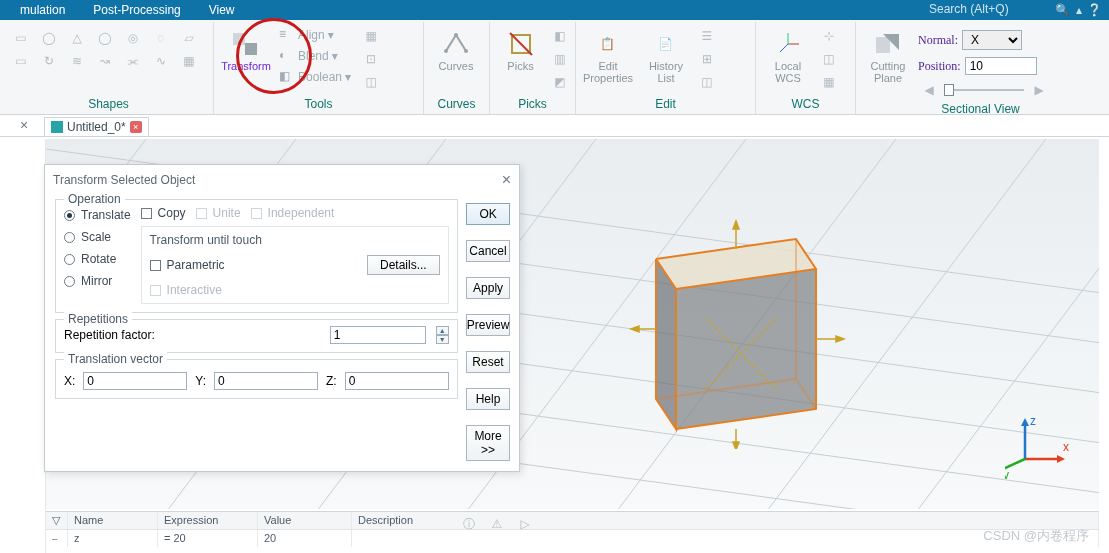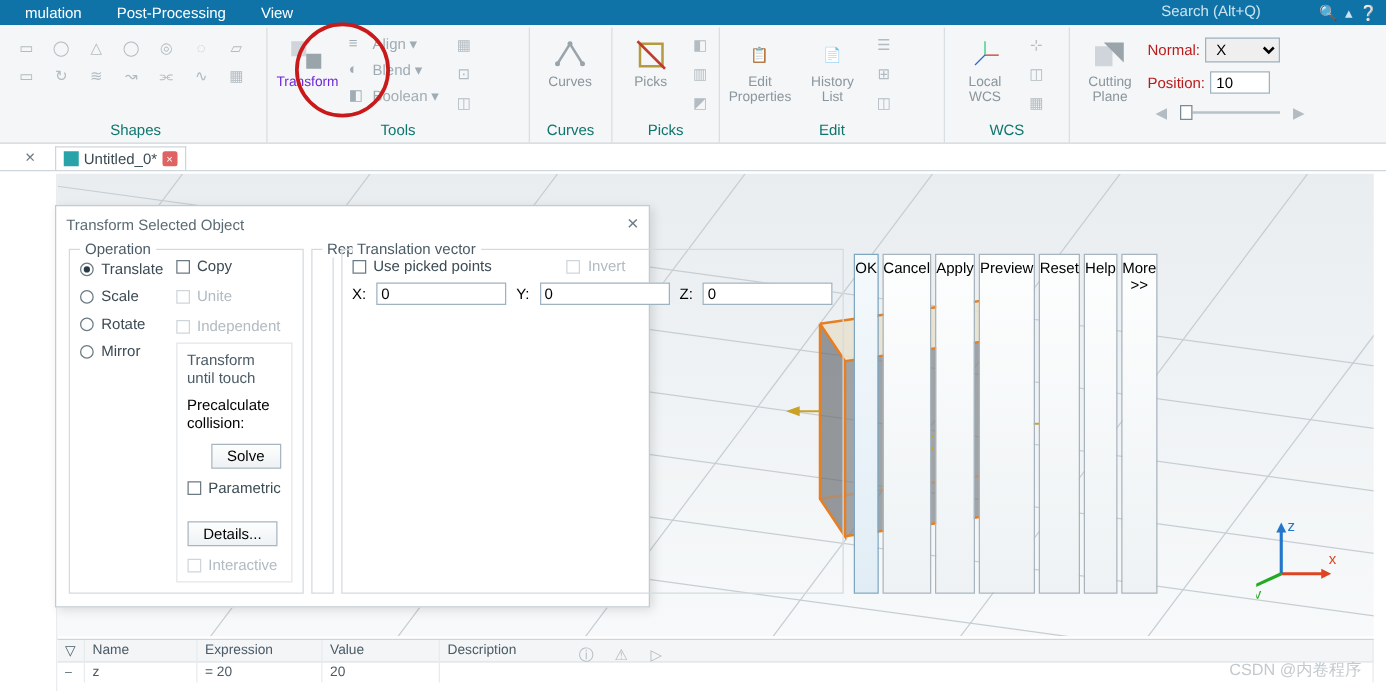--- a/index.html
+++ b/index.html
@@ -24,24 +24,24 @@
 .rbtn-big.active { color: #6d28d9; }
 .rbtn-big .icon { width: 32px; height: 28px; display: flex; align-items: center; justify-content: center; }
 .rbtn-big .lbl { font-size: 11px; text-align: center; line-height: 12px; }
 .rcol { display: flex; flex-direction: column; gap: 3px; }
 .rbtn-sm { display: flex; align-items: center; gap: 3px; padding: 1px 3px; color: #a0acb4; }
 .rbtn-sm .icn { width: 16px; height: 16px; }
 .shapes-grid { display: flex; flex-direction: column; gap: 3px; padding: 2px; }
 .shapes-row { display: flex; gap: 6px; }
 .sh-ic { width: 22px; height: 20px; display: flex; align-items: center; justify-content: center; color: #b3bcc2; }
 .field-row { display: flex; align-items: center; gap: 4px; margin: 2px 0; }
-.field-row label { color: #b91c1c; }
+.field-row label { color: #4c1d95; font-family: Liberation Serif, serif; }
 .field-row select, .field-row input { border: 1px solid #9fb2c0; padding: 1px 4px; font-size: 12px; }
 .field-row select { width: 60px; }
-.field-row input { width: 48px; }
+.field-row input { width: 72px; }
 .slider-row { display: flex; align-items: center; gap: 4px; }
 .slider-row .track { width: 80px; height: 2px; background: #b8c2c9; position: relative; }
 .slider-row .thumb { width: 10px; height: 12px; background: #fff; border: 1px solid #7a8a93; position: absolute; top: -5px; left: 0; }
 .circle-mark { position: absolute; top: 18px; left: 236px; width: 76px; height: 76px; border: 3px solid #c81a1a; border-radius: 50%; pointer-events: none; }
 
 
 .tabstrip { height: 22px; border-bottom: 1px solid #cfd6db; display: flex; align-items: end; padding-left: 44px; position: relative; }
 .tabstrip .xbtn { position: absolute; left: 20px; top: 2px; color: #6c7b84; font-size: 14px; }
 .tab { background: #fff; border: 1px solid #cfd6db; border-bottom: none; padding: 2px 6px; display: flex; align-items: center; gap: 4px; font-size: 11px; color: #3b4a53; }
 .tab .tico { width: 12px; height: 12px; background: #28a4a8; }
@@ -52,22 +52,22 @@
 .grid3d { position: absolute; inset: 0; }
 .cube { position: absolute; left: 570px; top: 80px; width: 230px; height: 230px; }
 .triad { position: absolute; right: 24px; bottom: 30px; width: 70px; height: 70px; }
 
 
 .dialog { position: absolute; top: 164px; left: 44px; width: 476px; background: #fff; border: 1px solid #c1cbd2; box-shadow: 2px 2px 8px rgba(0,0,0,.12); }
 .dlg-title { display: flex; align-items: center; padding: 6px 8px; color: #5b6b74; }
 .dlg-title .sp { flex: 1; }
 .dlg-title .x { font-size: 16px; color: #6c7b84; cursor: pointer; }
 .dlg-body { display: flex; padding: 4px 10px 10px 10px; gap: 8px; }
-.dlg-left { flex: 1; display: flex; flex-direction: row; gap: 6px; }
-.dlg-right { width: 86px; display: flex; flex-direction: row; gap: 3px; padding-top: 4px; }
+.dlg-left { flex: 1; display: flex; flex-direction: column; gap: 6px; }
+.dlg-right { width: 86px; display: flex; flex-direction: column; gap: 15px; padding-top: 4px; }
 .dbtn { border: 1px solid #a8b5be; background: linear-gradient(#fdfefe,#eef2f4); padding: 3px 0; text-align: center; cursor: pointer; }
 .dbtn.primary { background: linear-gradient(#f4f9fc,#e1edf5); border-color: #7fa6c1; }
 .fieldset { border: 1px solid #d3dade; padding: 6px 8px 8px 8px; position: relative; }
 .fieldset > .legend { position: absolute; top: -8px; left: 8px; background: #fff; padding: 0 4px; color: #4b5b66; }
 .op-row { display: flex; gap: 10px; }
 .op-col { display: flex; flex-direction: column; gap: 8px; padding-top: 2px; }
 .radio, .check { display: flex; align-items: center; gap: 6px; color: #3b4a53; cursor: pointer; }
 .radio .r { width: 11px; height: 11px; border: 1px solid #6b7a83; border-radius: 50%; display: flex; align-items: center; justify-content: center; }
 .radio .r.sel::after { content: ""; width: 5px; height: 5px; background: #2a3a44; border-radius: 50%; }
 .check .c { width: 11px; height: 11px; border: 1px solid #6b7a83; }
@@ -278,20 +278,21 @@
           </div>
         <div class="slider-row">
             <span class="sh-ic">◀</span>
             <div class="track">
               <div class="thumb"></div>
             </div>
             <span class="sh-ic">▶</span>
           </div>
       </div>
     </div>
+    <div class="title">Sectional View</div>
   </div>
 </div>
 <div class="circle-mark"></div>
 
 <div class="tabstrip">
   <span class="xbtn">×</span>
   <div class="tab">
     <span class="tico"></span>
     <span>Untitled_0*</span>
     <span class="close">×</span>
@@ -396,56 +397,49 @@
                   <span>Unite</span>
                 </label>
               <label class="check disabled">
                   <span class="c"></span>
                   <span>Independent</span>
                 </label>
             </div>
             <div class="subbox">
               <span class="sub-title">Transform until touch</span>
               <div class="row-inline">
-                  <span>Precalculate collision:</span>
-                  <span style="flex:1"></span>
-                  <span class="sbtn">Solve</span>
-                </div>
-              <div class="row-inline">
                   <label class="check">
                     <span class="c"></span>
                     <span>Parametric</span>
                   </label>
                   <span style="flex:1"></span>
                   <span class="sbtn">Details...</span>
                 </div>
               <label class="check disabled">
                   <span class="c"></span>
                   <span>Interactive</span>
                 </label>
             </div>
           </div>
         </div>
       </div>
       <div class="fieldset">
         <span class="legend">Repetitions</span>
+        <div class="rep-row">
+          <span>Repetition factor:</span>
+          <span style="flex:1"></span>
+          <input class="num-input" value="1" style="">
+          <span class="spin">
+              <div>▲</div>
+              <div>▼</div>
+            </span>
+        </div>
       </div>
       <div class="fieldset">
         <span class="legend">Translation vector</span>
-        <div class="row-inline">
-          <label class="check">
-              <span class="c"></span>
-              <span>Use picked points</span>
-            </label>
-          <span style="width:40px;"></span>
-          <label class="check disabled">
-              <span class="c"></span>
-              <span>Invert</span>
-            </label>
-        </div>
         <div class="vec-row">
           <span>X:</span>
             <input value="0" style="">
           <span>Y:</span>
             <input value="0" style="">
           <span>Z:</span>
             <input value="0" style="">
         </div>
       </div>
     </div>

